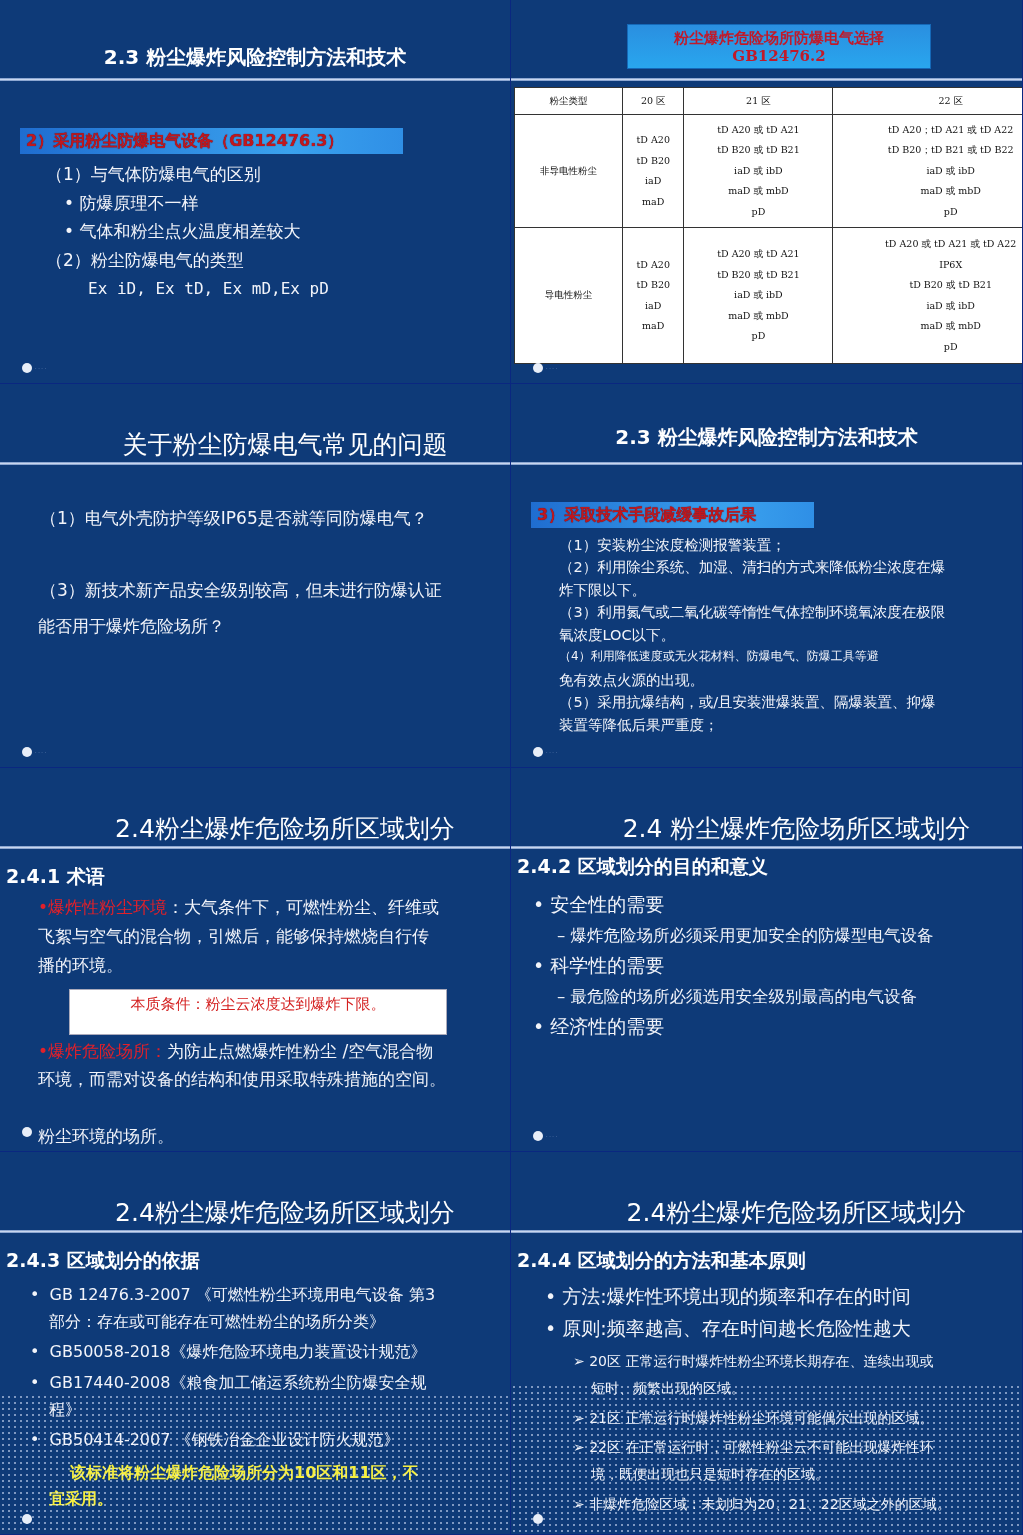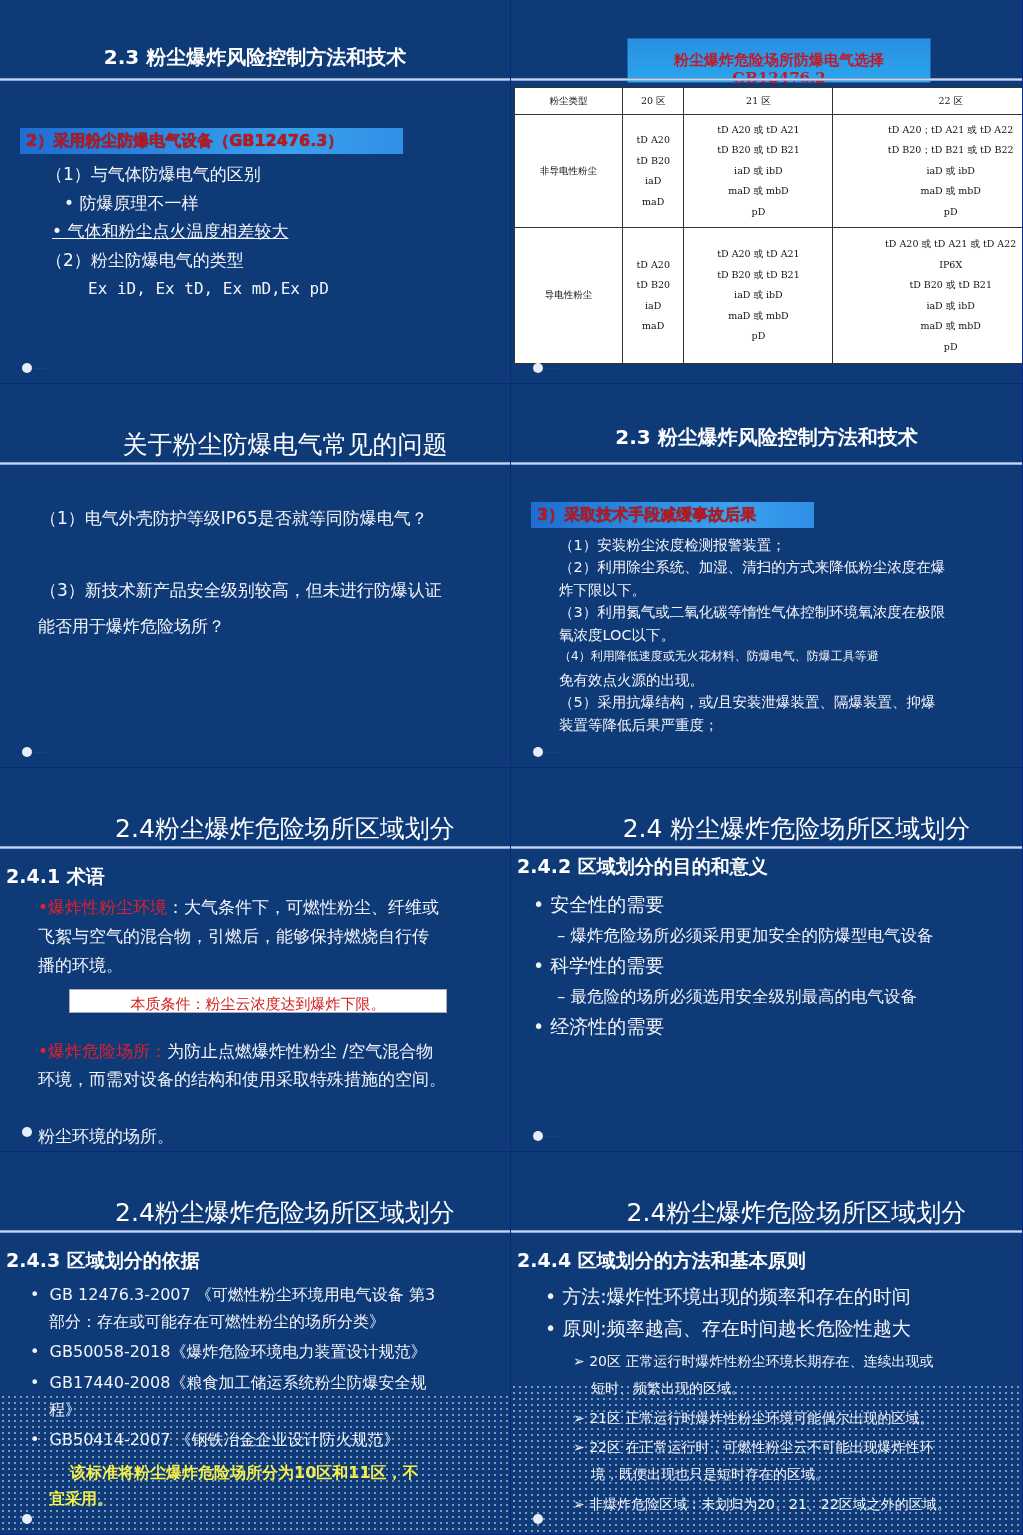--- a/index.html
+++ b/index.html
@@ -19,47 +19,47 @@
   .footer-logo .dot { width: 10px; height: 10px; border-radius: 50%; background: #e8eef8; }
   .footer-logo .txt { font-size: 5px; color: #8ea6cf; }
   .banner { position: absolute; height: 26px; background: linear-gradient(90deg, #1f6dd0, #3aa2ee 70%, #2f8fe6);
     color: #c0171e; font-weight: bold; font-size: 16px; line-height: 26px; padding-left: 6px; white-space: nowrap;
     text-shadow: 0 0 1px #5a0a0a; }
   .txt-line { position: absolute; font-size: 17px; white-space: nowrap; color: #f2f4fa; }
   .mono { font-family: "DejaVu Sans Mono", monospace; font-size: 16px; }
   
   .hdr-banner { position: absolute; left: 116px; top: 24px; width: 304px; height: 45px;
     background: linear-gradient(#2a8fe0, #29a6ee); border: 1px solid #1569b8; text-align: center;
-    font-family: "DejaVu Serif", serif; color: #c01a2a; font-size: 15px; line-height: 18px; padding-top: 12px; font-weight: bold; margin-top: 14px; }
+    font-family: "DejaVu Serif", serif; color: #c01a2a; font-size: 15px; line-height: 18px; padding-top: 4px; font-weight: bold; }
   .zone-table { position: absolute; left: 3px; top: 87px; width: 555px; height: 277px; background: #fff;
     border-collapse: collapse; font-family: "DejaVu Serif", serif; color: #111; font-size: 9.5px; }
   .zone-table td, .zone-table th { border: 1px solid #333; text-align: center; vertical-align: middle; font-weight: normal; line-height: 20.5px; }
   .zone-table th { height: 27px; }
   .zone-table .rowlabel { width: 108px; }
   .sub-head { position: absolute; left: 6px; font-size: 19px; font-weight: bold; color: #fff; white-space: nowrap; }
   .red { color: #e0202a; }
   .yellow { color: #f6ef40; }
-  .whitebox { position: absolute; left: 69px; top: 221px; width: 378px; height: 24px; background: #fff;
+  .whitebox { position: absolute; left: 69px; top: 221px; width: 378px; height: 46px; background: #fff;
     border: 1px solid #aab; color: #d42020; font-size: 15px; text-align: center; line-height: 28px; }
   .dots-overlay { position: absolute; left: 0; right: 0; bottom: 0; height: 140px;
     background-image: radial-gradient(circle, rgba(220,230,255,0.55) 0.8px, transparent 1.1px);
     background-size: 6px 6px; pointer-events: none; }
 </style>
 </head>
 <body>
 
 <div class="grid">
 
   <div class="slide">
     <div class="title bold">2.3 粉尘爆炸风险控制方法和技术</div>
     <div class="rule"></div>
     <div class="banner" style="left:20px;top:128px;width:383px;">2）采用粉尘防爆电气设备（GB12476.3）</div>
     <div class="txt-line" style="left:46px;top:163px;">（1）与气体防爆电气的区别</div>
     <div class="txt-line" style="left:64px;top:192px;">• 防爆原理不一样</div>
-    <div class="txt-line" style="left:52px;top:220px;text-decoration:underline;">• 气体和粉尘点火温度相差较大</div>
+    <div class="txt-line" style="left:64px;top:220px;">• 气体和粉尘点火温度相差较大</div>
     <div class="txt-line" style="left:46px;top:249px;">（2）粉尘防爆电气的类型</div>
     <div class="txt-line mono" style="left:88px;top:279px;">Ex iD, Ex tD, Ex mD,Ex pD</div>
     <div class="footer-logo">
         <span class="dot"></span>
         <span class="txt">· · · ·</span>
       </div>
   </div>
 
   <div class="slide">
     <div class="hdr-banner">

